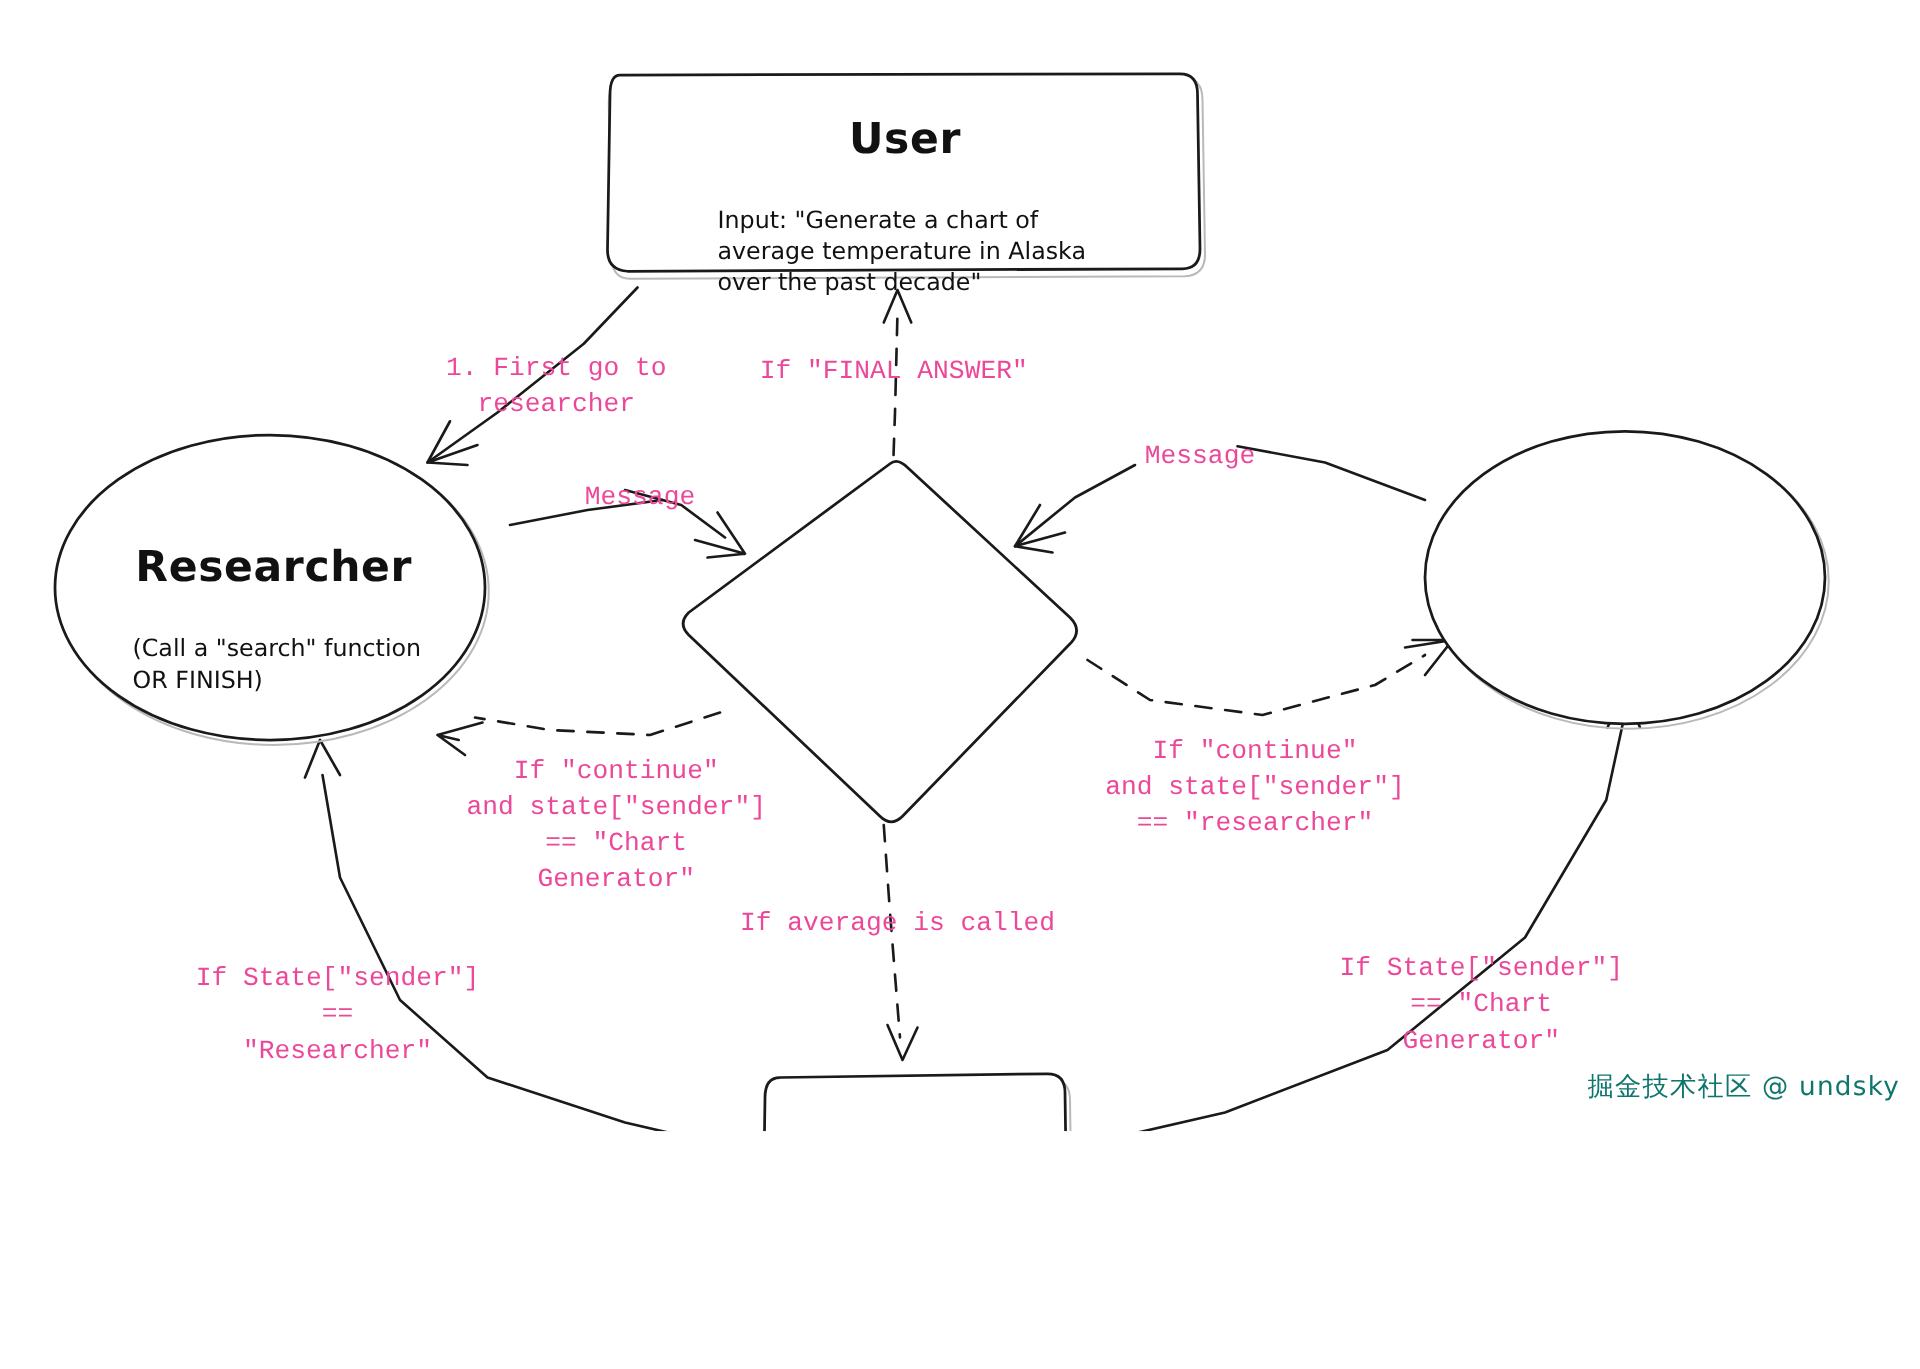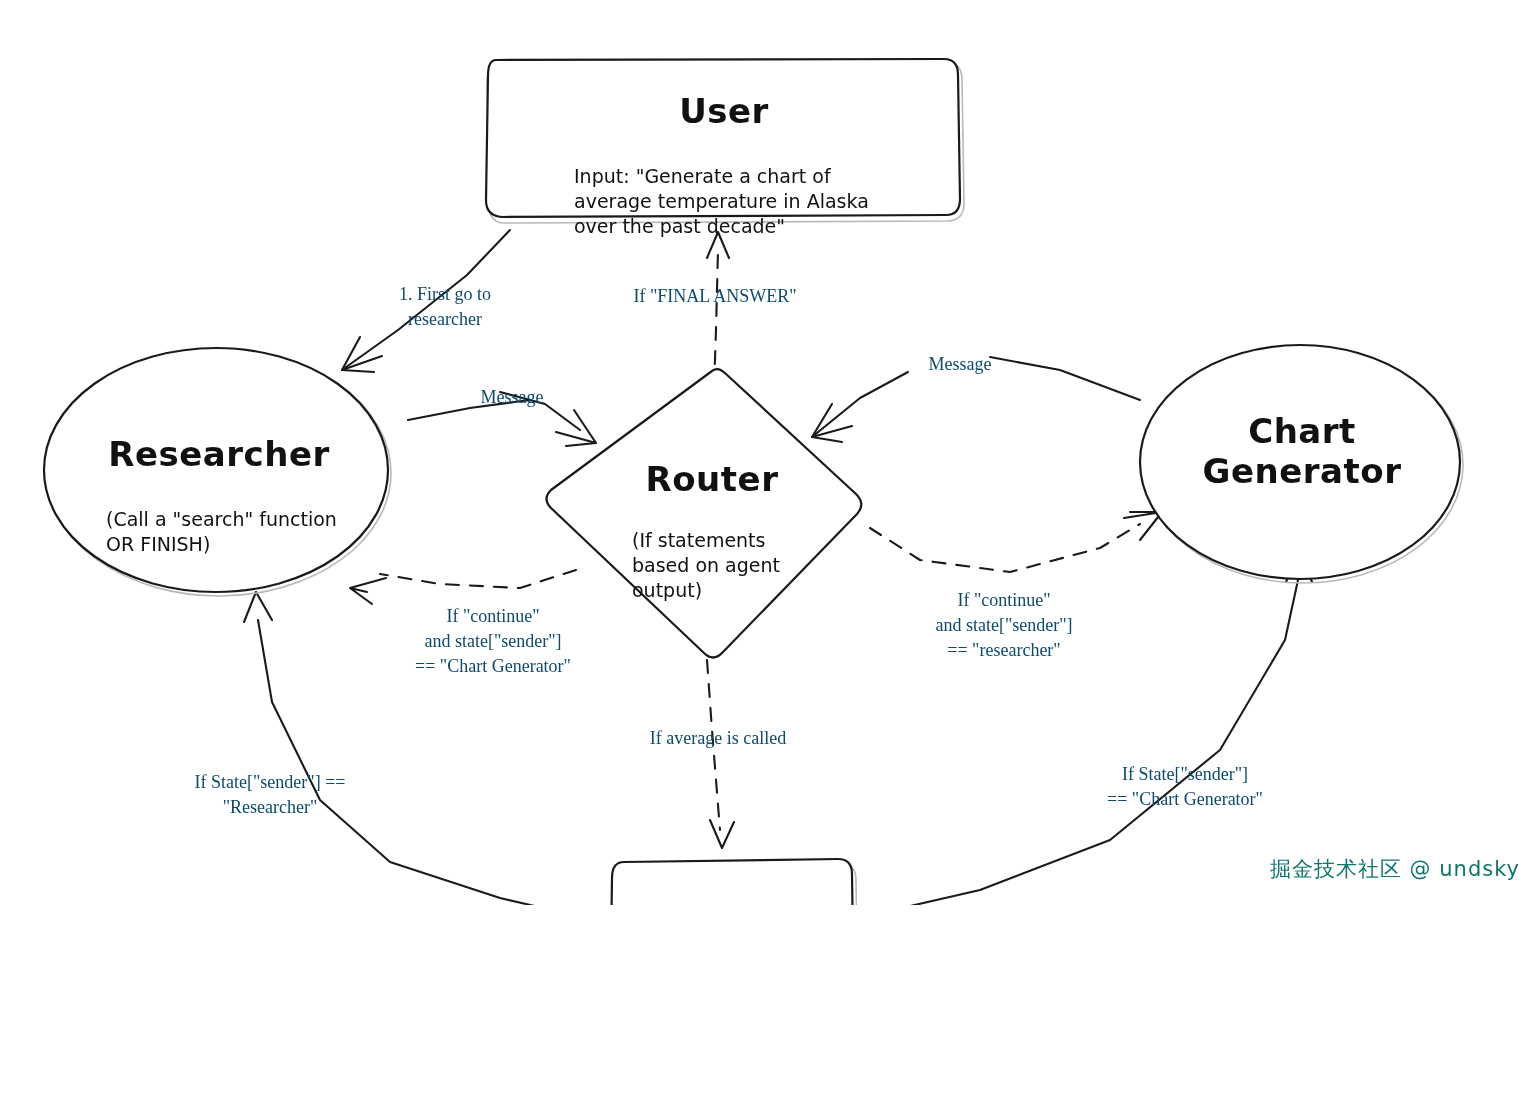--- a/index.html
+++ b/index.html
@@ -40,23 +40,23 @@
     line-height: 1.18;
   }
   .node-sub {
     font-size: 19px;
     font-weight: 400;
     line-height: 1.32;
     margin-top: 10px;
   }
   .edge-label {
     position: absolute;
-    color: #0c4a6e;
-    font-family: Liberation Serif, serif;
-    font-size: 18px;
+    color: #ec4899;
+    font-family: Liberation Mono, monospace;
+    font-size: 21px;
     line-height: 1.38;
     white-space: pre-line;
     pointer-events: none;
   }
   .edge-label.center { text-align: center; }
   .watermark {
     position: absolute;
     right: 16px;
     bottom: 22px;
     font-size: 21px;
@@ -181,30 +181,22 @@
 average temperature in Alaska
 over the past decade"</div>
   </div>
 
   <div class="node-label" style="left:44px; top:415px; width:350px;">
     <div class="node-title">Researcher</div>
     <div class="node-sub" style="text-align:left; padding-left:62px; margin-top:14px;">(Call a "search" function
 OR FINISH)</div>
   </div>
 
-  <div class="node-label" style="left:588px; top:440px; width:248px;">
-    <div class="node-title">Router</div>
-    <div class="node-sub" style="text-align:left; padding-left:44px; margin-top:10px;">(If statements
-based on agent
-output)</div>
-  </div>
 
   <div class="node-label" style="left:1152px; top:392px; width:300px;">
-    <div class="node-title">Chart
-Generator</div>
   </div>
 
   <div class="node-label" style="left:612px; top:912px; width:244px;">
     <div class="node-title">Call_tool</div>
   </div>
 
   <div class="edge-label center" style="left:330px; top:282px; width:230px;">1. First go to
 researcher</div>
 
   <div class="edge-label center" style="left:432px; top:385px; width:160px;">Message</div>

